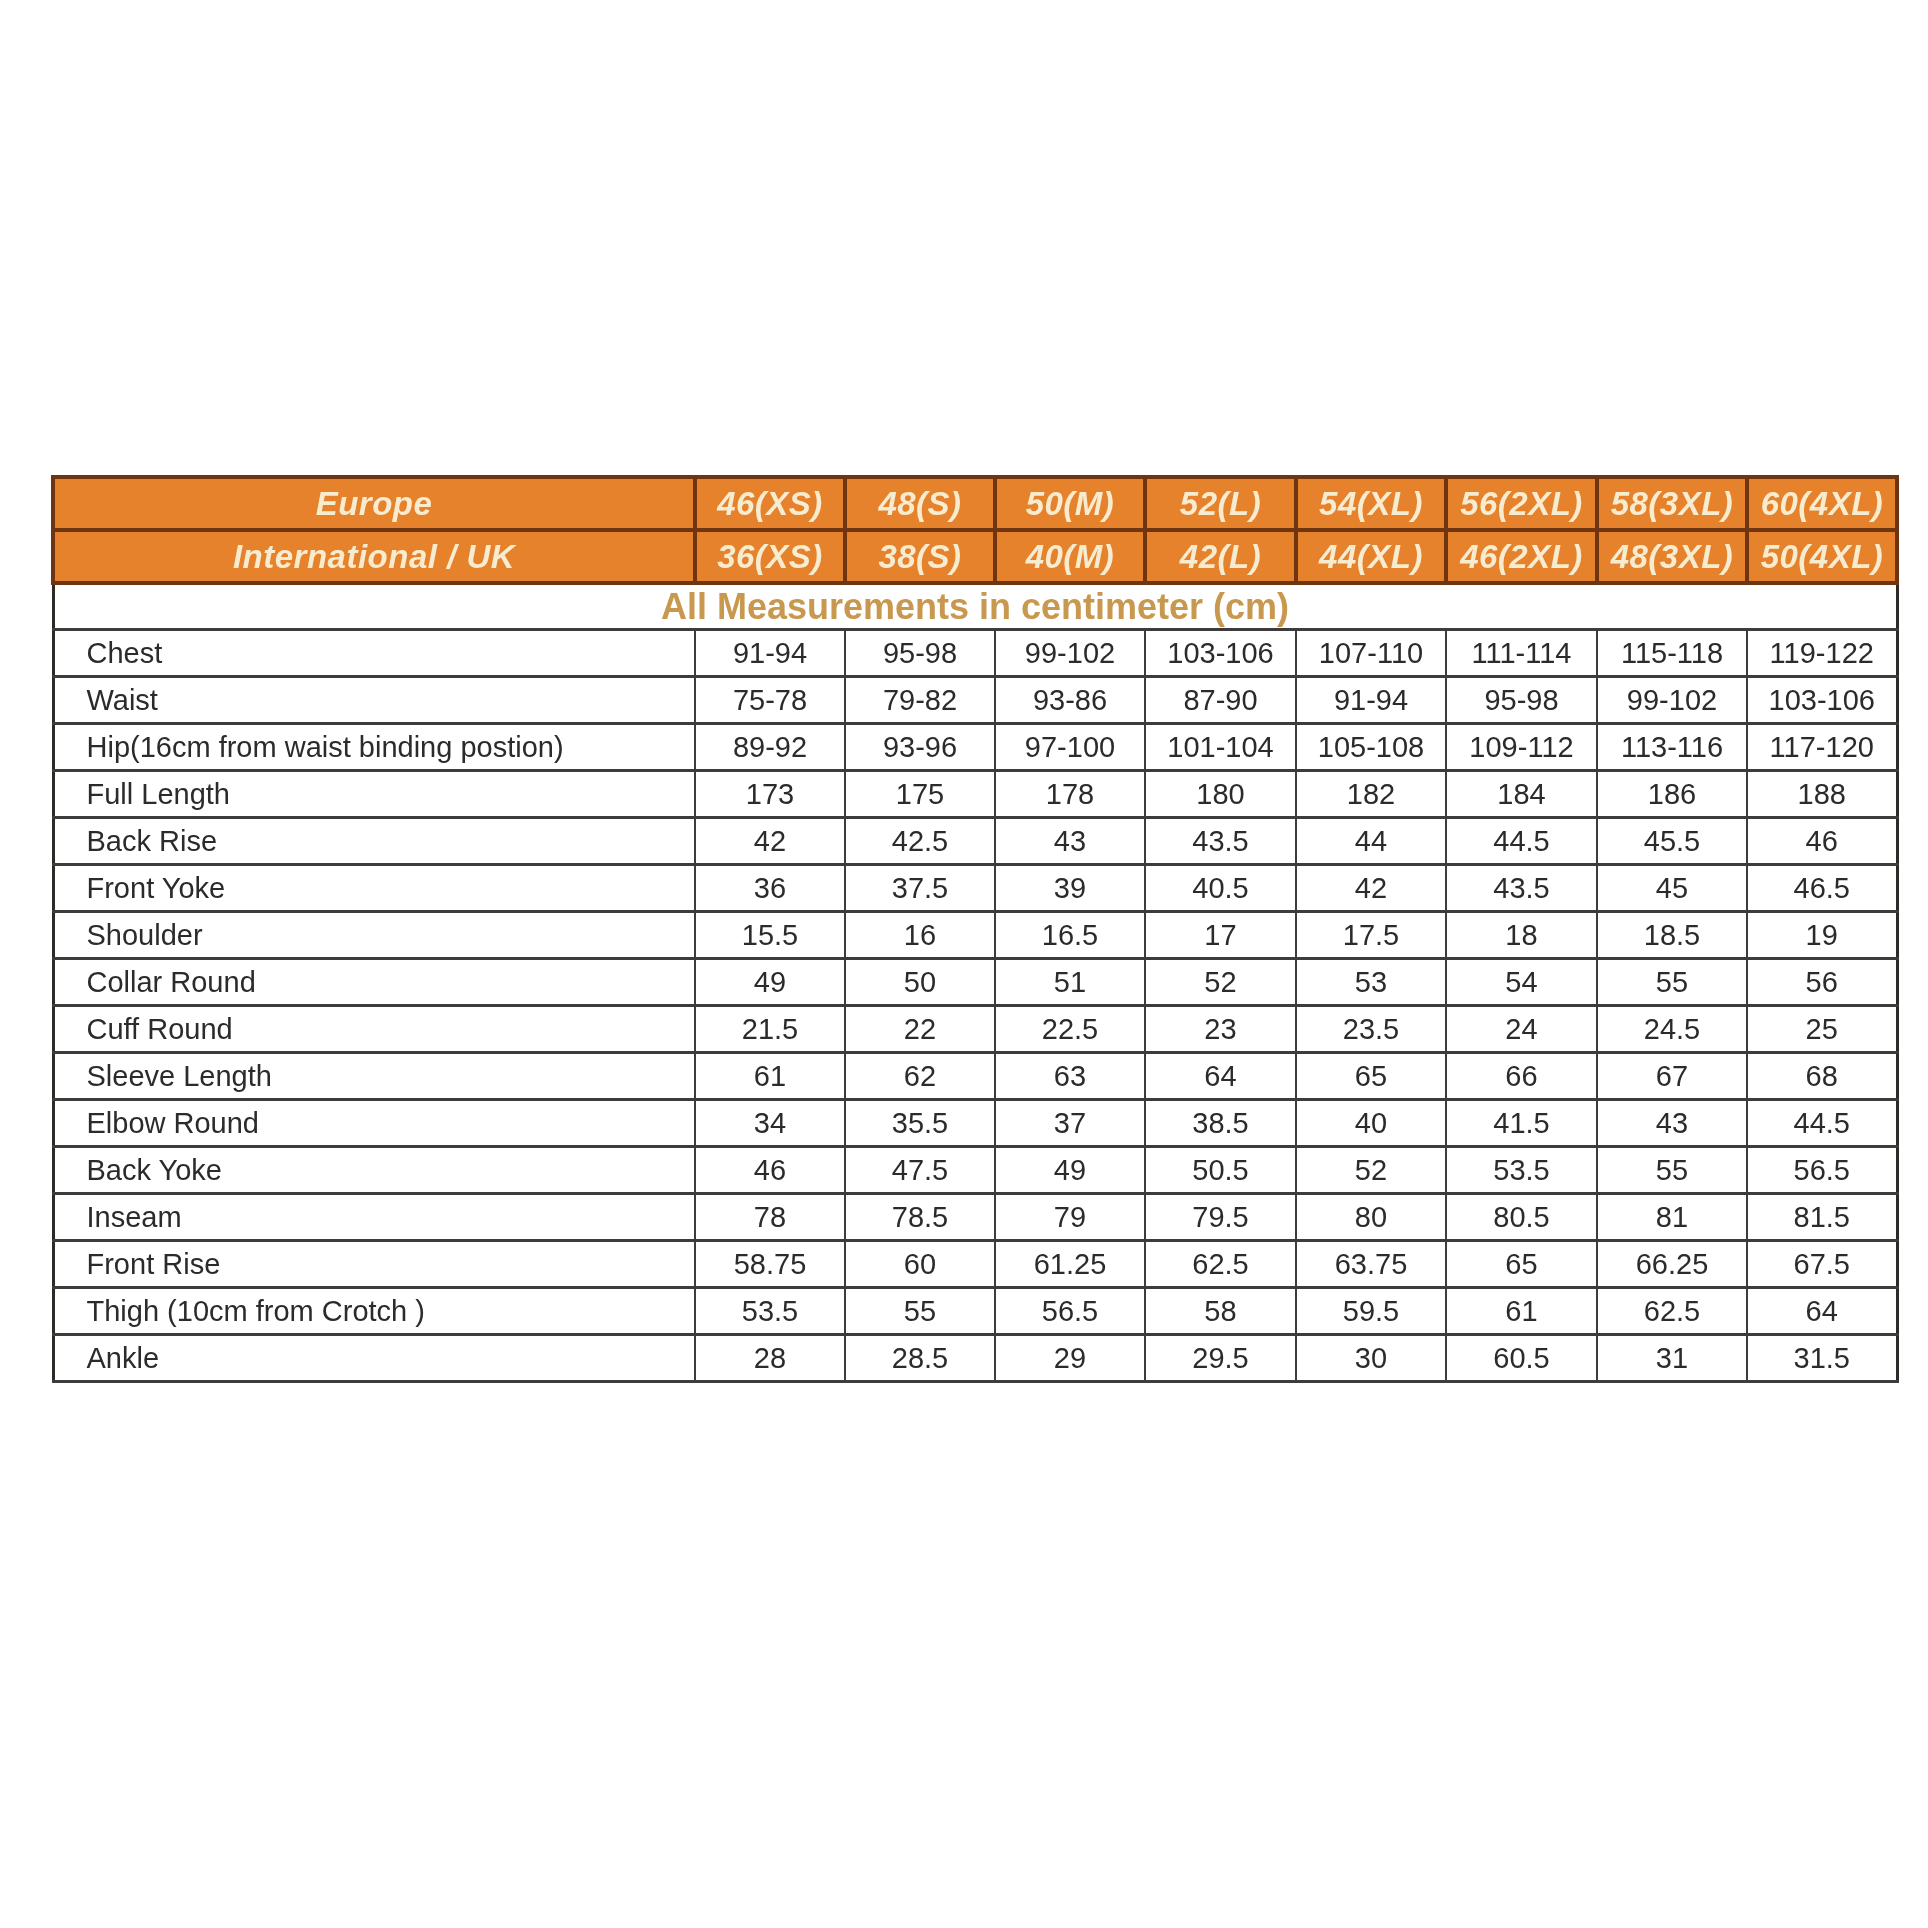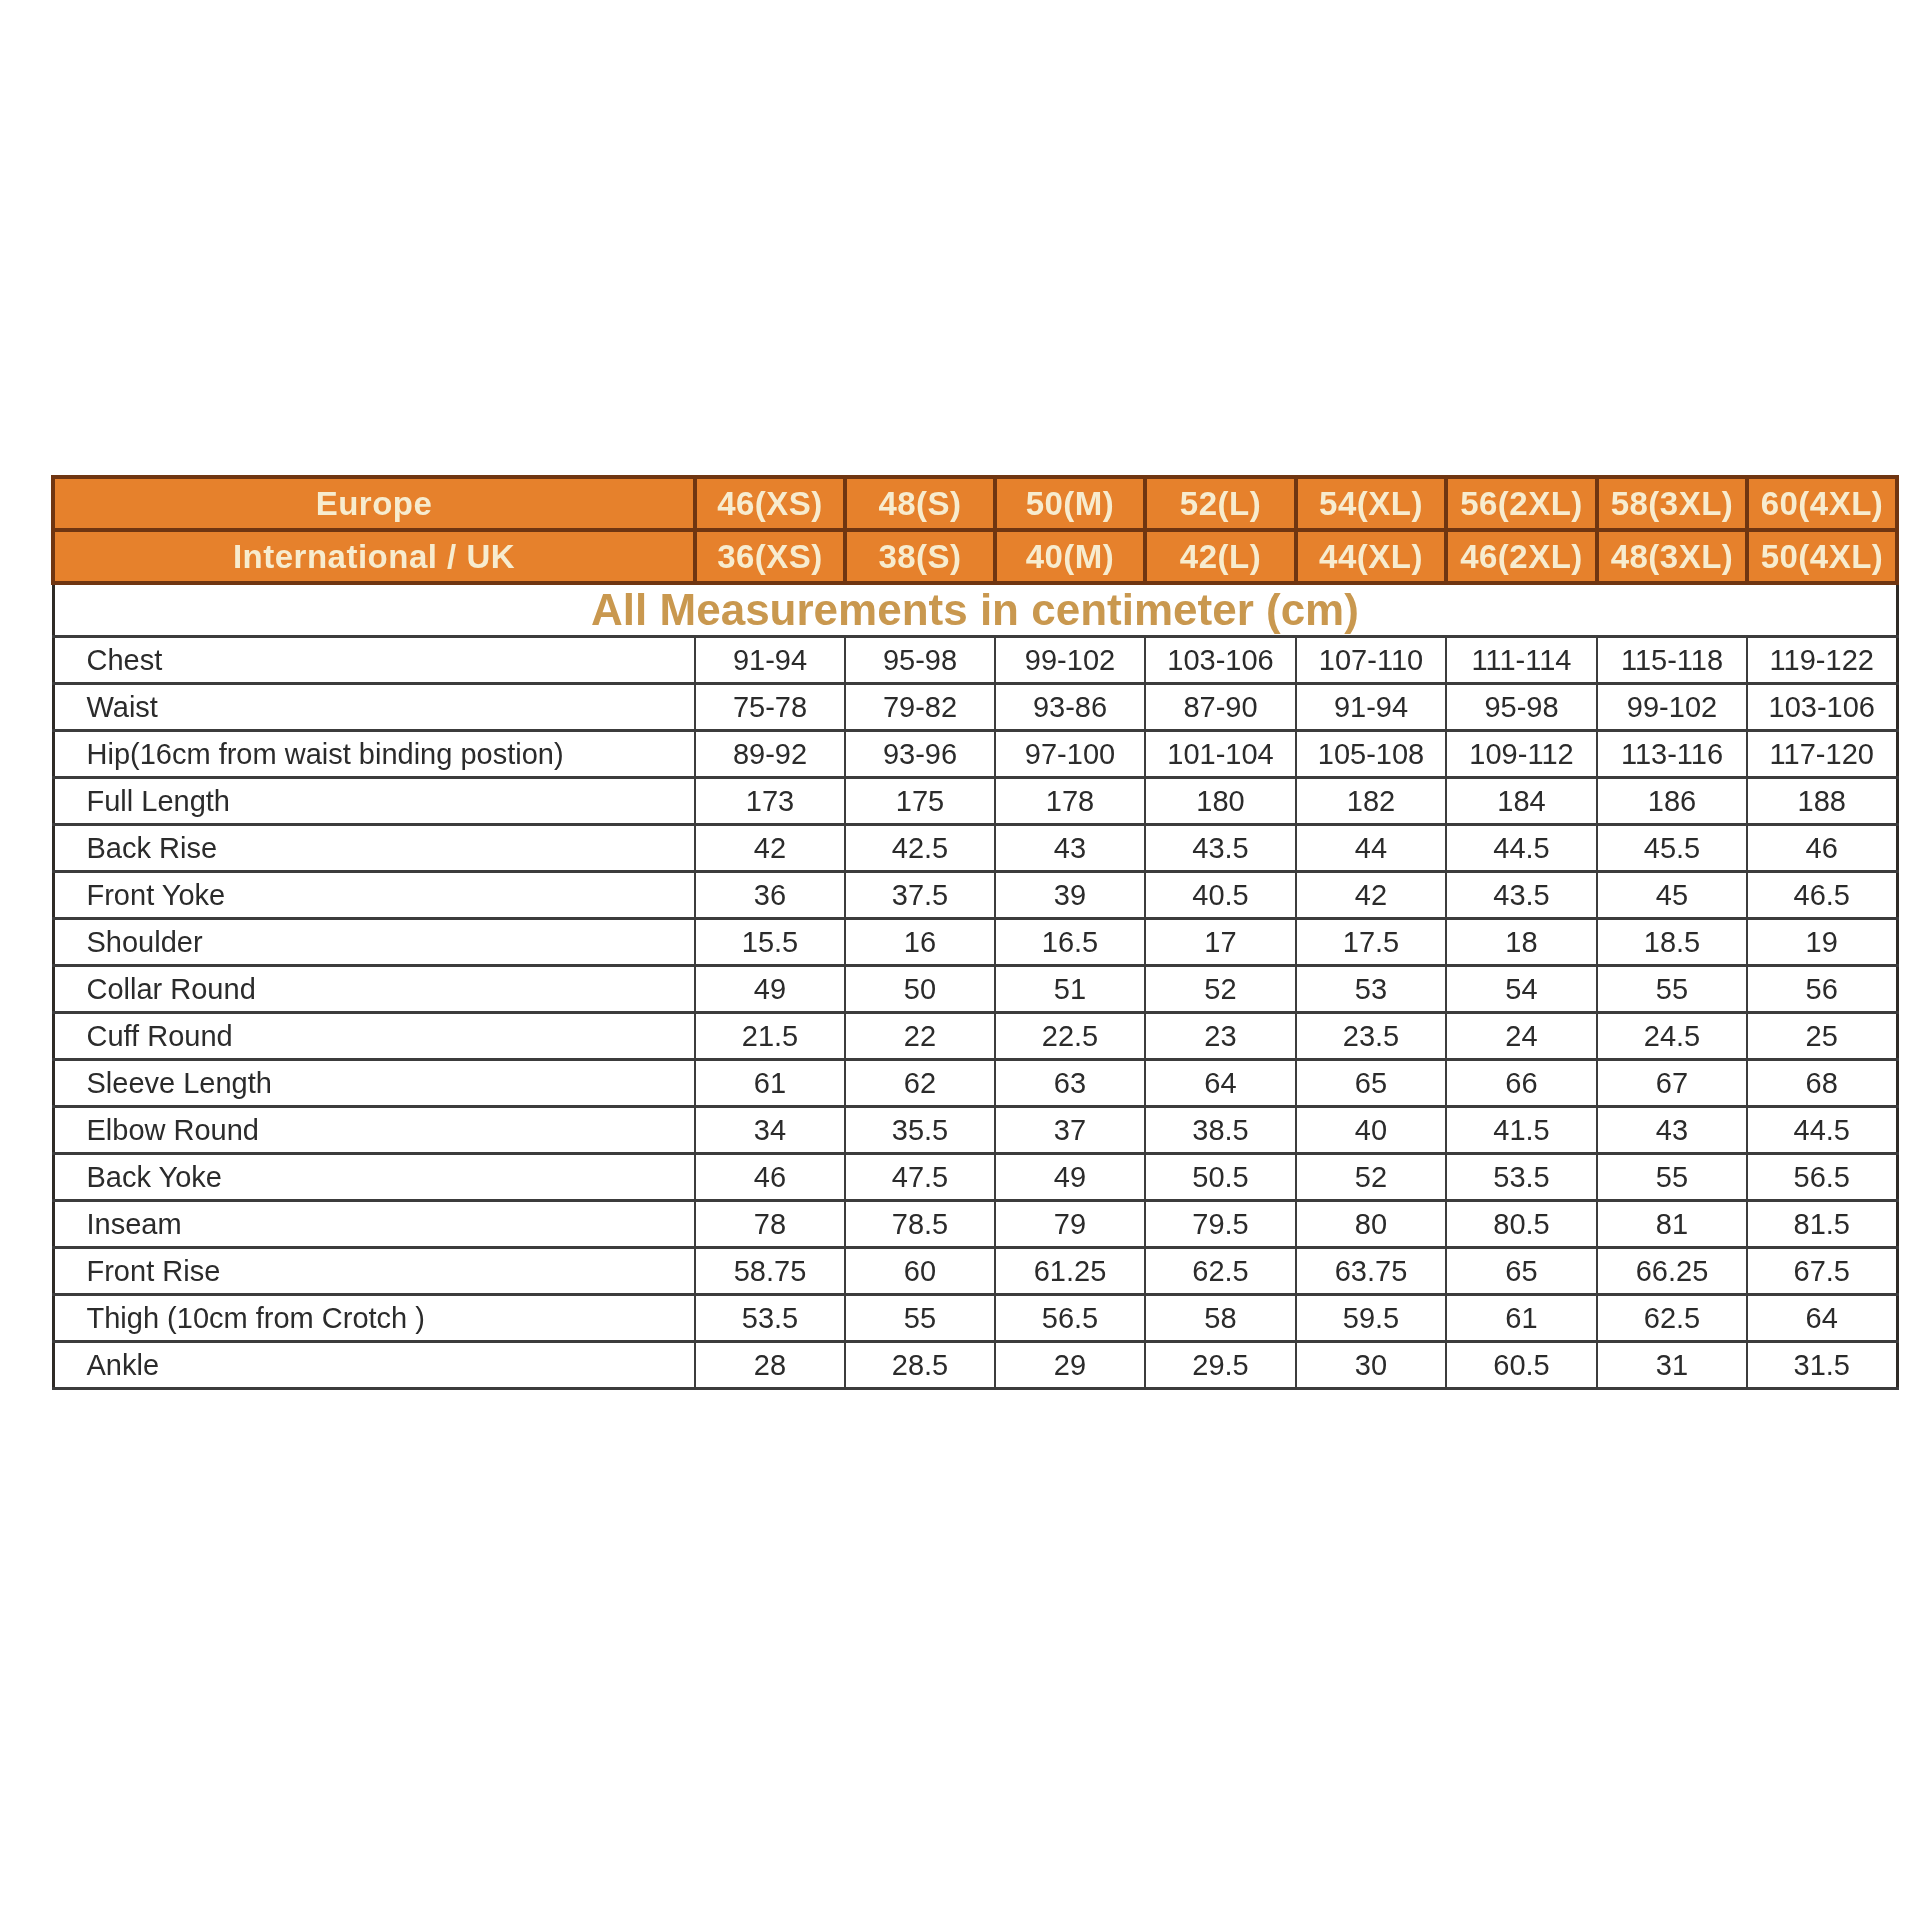--- a/index.html
+++ b/index.html
@@ -24,26 +24,27 @@
   thead th{
     background:#E6812C;
     color:#F7ECCF;
     font-weight:700;
     font-size:33px;
     height:49px;
     text-align:center;
     border:4.7px solid #6F3511;
     padding:0;
     letter-spacing:0.5px;
+    font-style:italic;
   }
   tr.subtitle-row td{
     background:#ffffff;
     color:#C9984F;
     font-weight:700;
-    font-size:44px;
+    font-size:36px;
     height:43px;
     text-align:center;
     border-left:3.8px solid #2e2a26;
     border-right:3.8px solid #2e2a26;
     border-bottom:3.8px solid #3c3c3c;
     padding:0;
   }
   tbody td{
     background:#ffffff;
     color:#2b2b2b;

